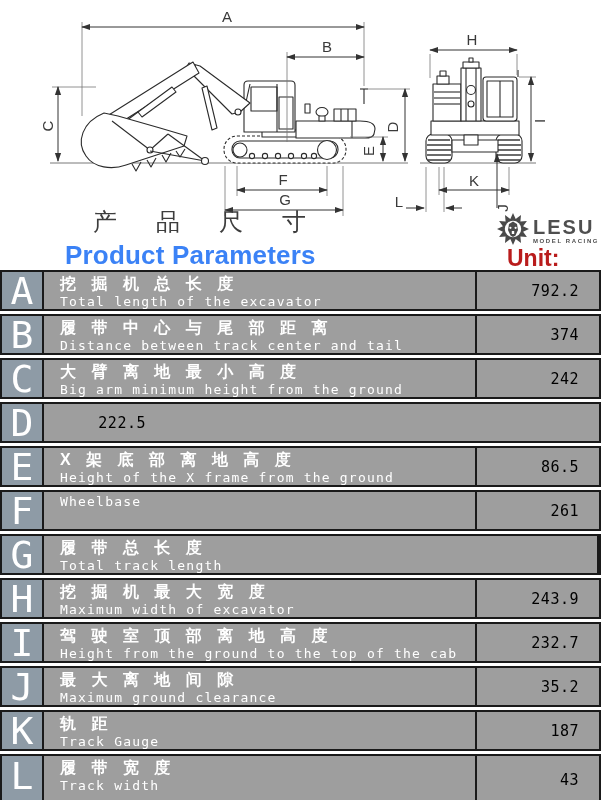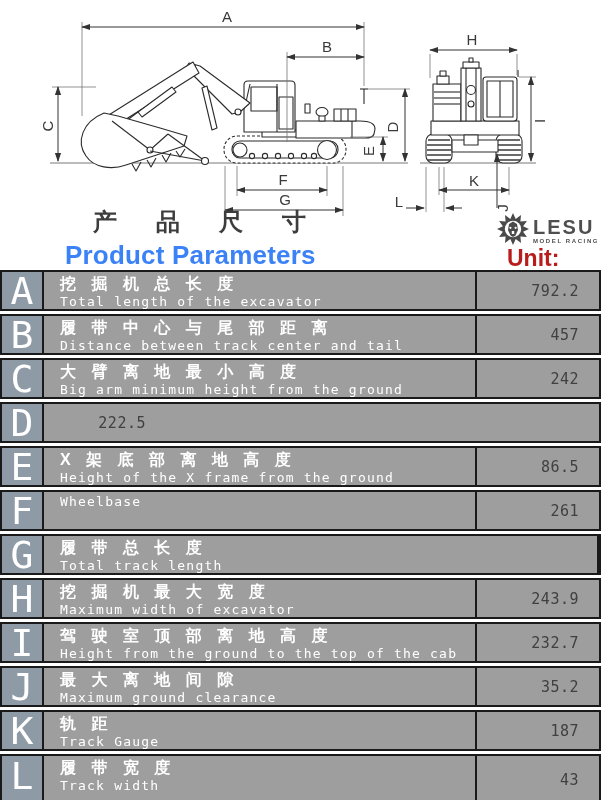--- a/index.html
+++ b/index.html
@@ -1,21 +1,21 @@
 <!DOCTYPE html>
 <html><head>
 <meta charset="utf-8">
 <style>
   html,body{margin:0;padding:0;background:#ffffff;}
   .page{position:relative;width:601px;height:800px;overflow:hidden;background:#fff;
         font-family:"Liberation Sans",sans-serif;}
   svg{display:block;}
   .diagram{position:absolute;left:0;top:0;}
 
-  .title-zh{position:absolute;left:93px;top:206px;font-size:24px;font-weight:bold;
+  .title-zh{position:absolute;left:93px;top:206px;font-size:24px;font-weight:normal;
             color:#3d3d3d;letter-spacing:39px;white-space:nowrap;
             font-family:"Liberation Sans",sans-serif;}
   .title-en{position:absolute;left:65px;top:240px;font-size:26px;font-weight:bold;
             color:#3b82f6;letter-spacing:0.2px;white-space:nowrap;}
   .logo{position:absolute;left:497px;top:212px;display:flex;align-items:center;}
   .logo-txt{margin-left:4px;padding-top:3px;}
   .brand{font-size:20px;font-weight:bold;color:#4f4f4f;letter-spacing:2px;line-height:20px;}
   .brand-sub{font-size:6px;font-weight:bold;color:#4f4f4f;letter-spacing:1.6px;margin-top:1px;}
   .unit{position:absolute;left:507px;top:245px;font-size:23px;font-weight:bold;color:#b91c1c;}
 
@@ -27,21 +27,21 @@
   .cl{width:40px;flex:0 0 40px;background:#8e9ba6;border-right:2px solid #1a1a1a;
       color:#fff;display:flex;align-items:center;justify-content:center;
       font-family:"DejaVu Sans Mono",monospace;font-size:38px;line-height:38px;}
   .row:last-child .cl{align-items:flex-start;padding-top:1px;}
   .cd{flex:1 1 auto;border-right:2px solid #1a1a1a;padding:2px 0 0 16px;overflow:hidden;}
   .zh{color:#fff;font-size:16px;font-weight:bold;letter-spacing:2px;word-spacing:7px;
       line-height:20px;white-space:nowrap;font-family:"Liberation Sans",sans-serif;}
   .en{color:#fff;font-size:13px;letter-spacing:1.2px;line-height:15px;white-space:nowrap;
       font-family:"DejaVu Sans Mono",monospace;}
   .cv{width:122px;flex:0 0 122px;display:flex;align-items:center;justify-content:flex-end;
-      padding-right:20px;box-sizing:border-box;color:#404040;font-size:15px;
+      padding-right:20px;box-sizing:border-box;color:#000000;font-size:15px;
       font-family:"DejaVu Sans Mono",monospace;letter-spacing:0.5px;}
 </style>
 </head>
 <body>
 
 <div class="page">
 
   <svg class="diagram" width="601" height="268" viewBox="0 0 601 268">
     <defs>
       <marker id="arr" viewBox="0 0 10 10" refX="9" refY="5" markerWidth="9" markerHeight="9" orient="auto-start-reverse">
@@ -232,21 +232,21 @@
       </div>
       <div class="cv">792.2</div>
     </div>
 
     <div class="row">
       <div class="cl">B</div>
       <div class="cd">
         <div class="zh">履 带 中 心 与 尾 部 距 离</div>
         <div class="en">Distance between track center and tail</div>
       </div>
-      <div class="cv">457</div>
+      <div class="cv">374</div>
     </div>
 
     <div class="row">
       <div class="cl">C</div>
       <div class="cd">
         <div class="zh">大 臂 离 地 最 小 高 度</div>
         <div class="en">Big arm minimum height from the ground</div>
       </div>
       <div class="cv">242</div>
     </div>

